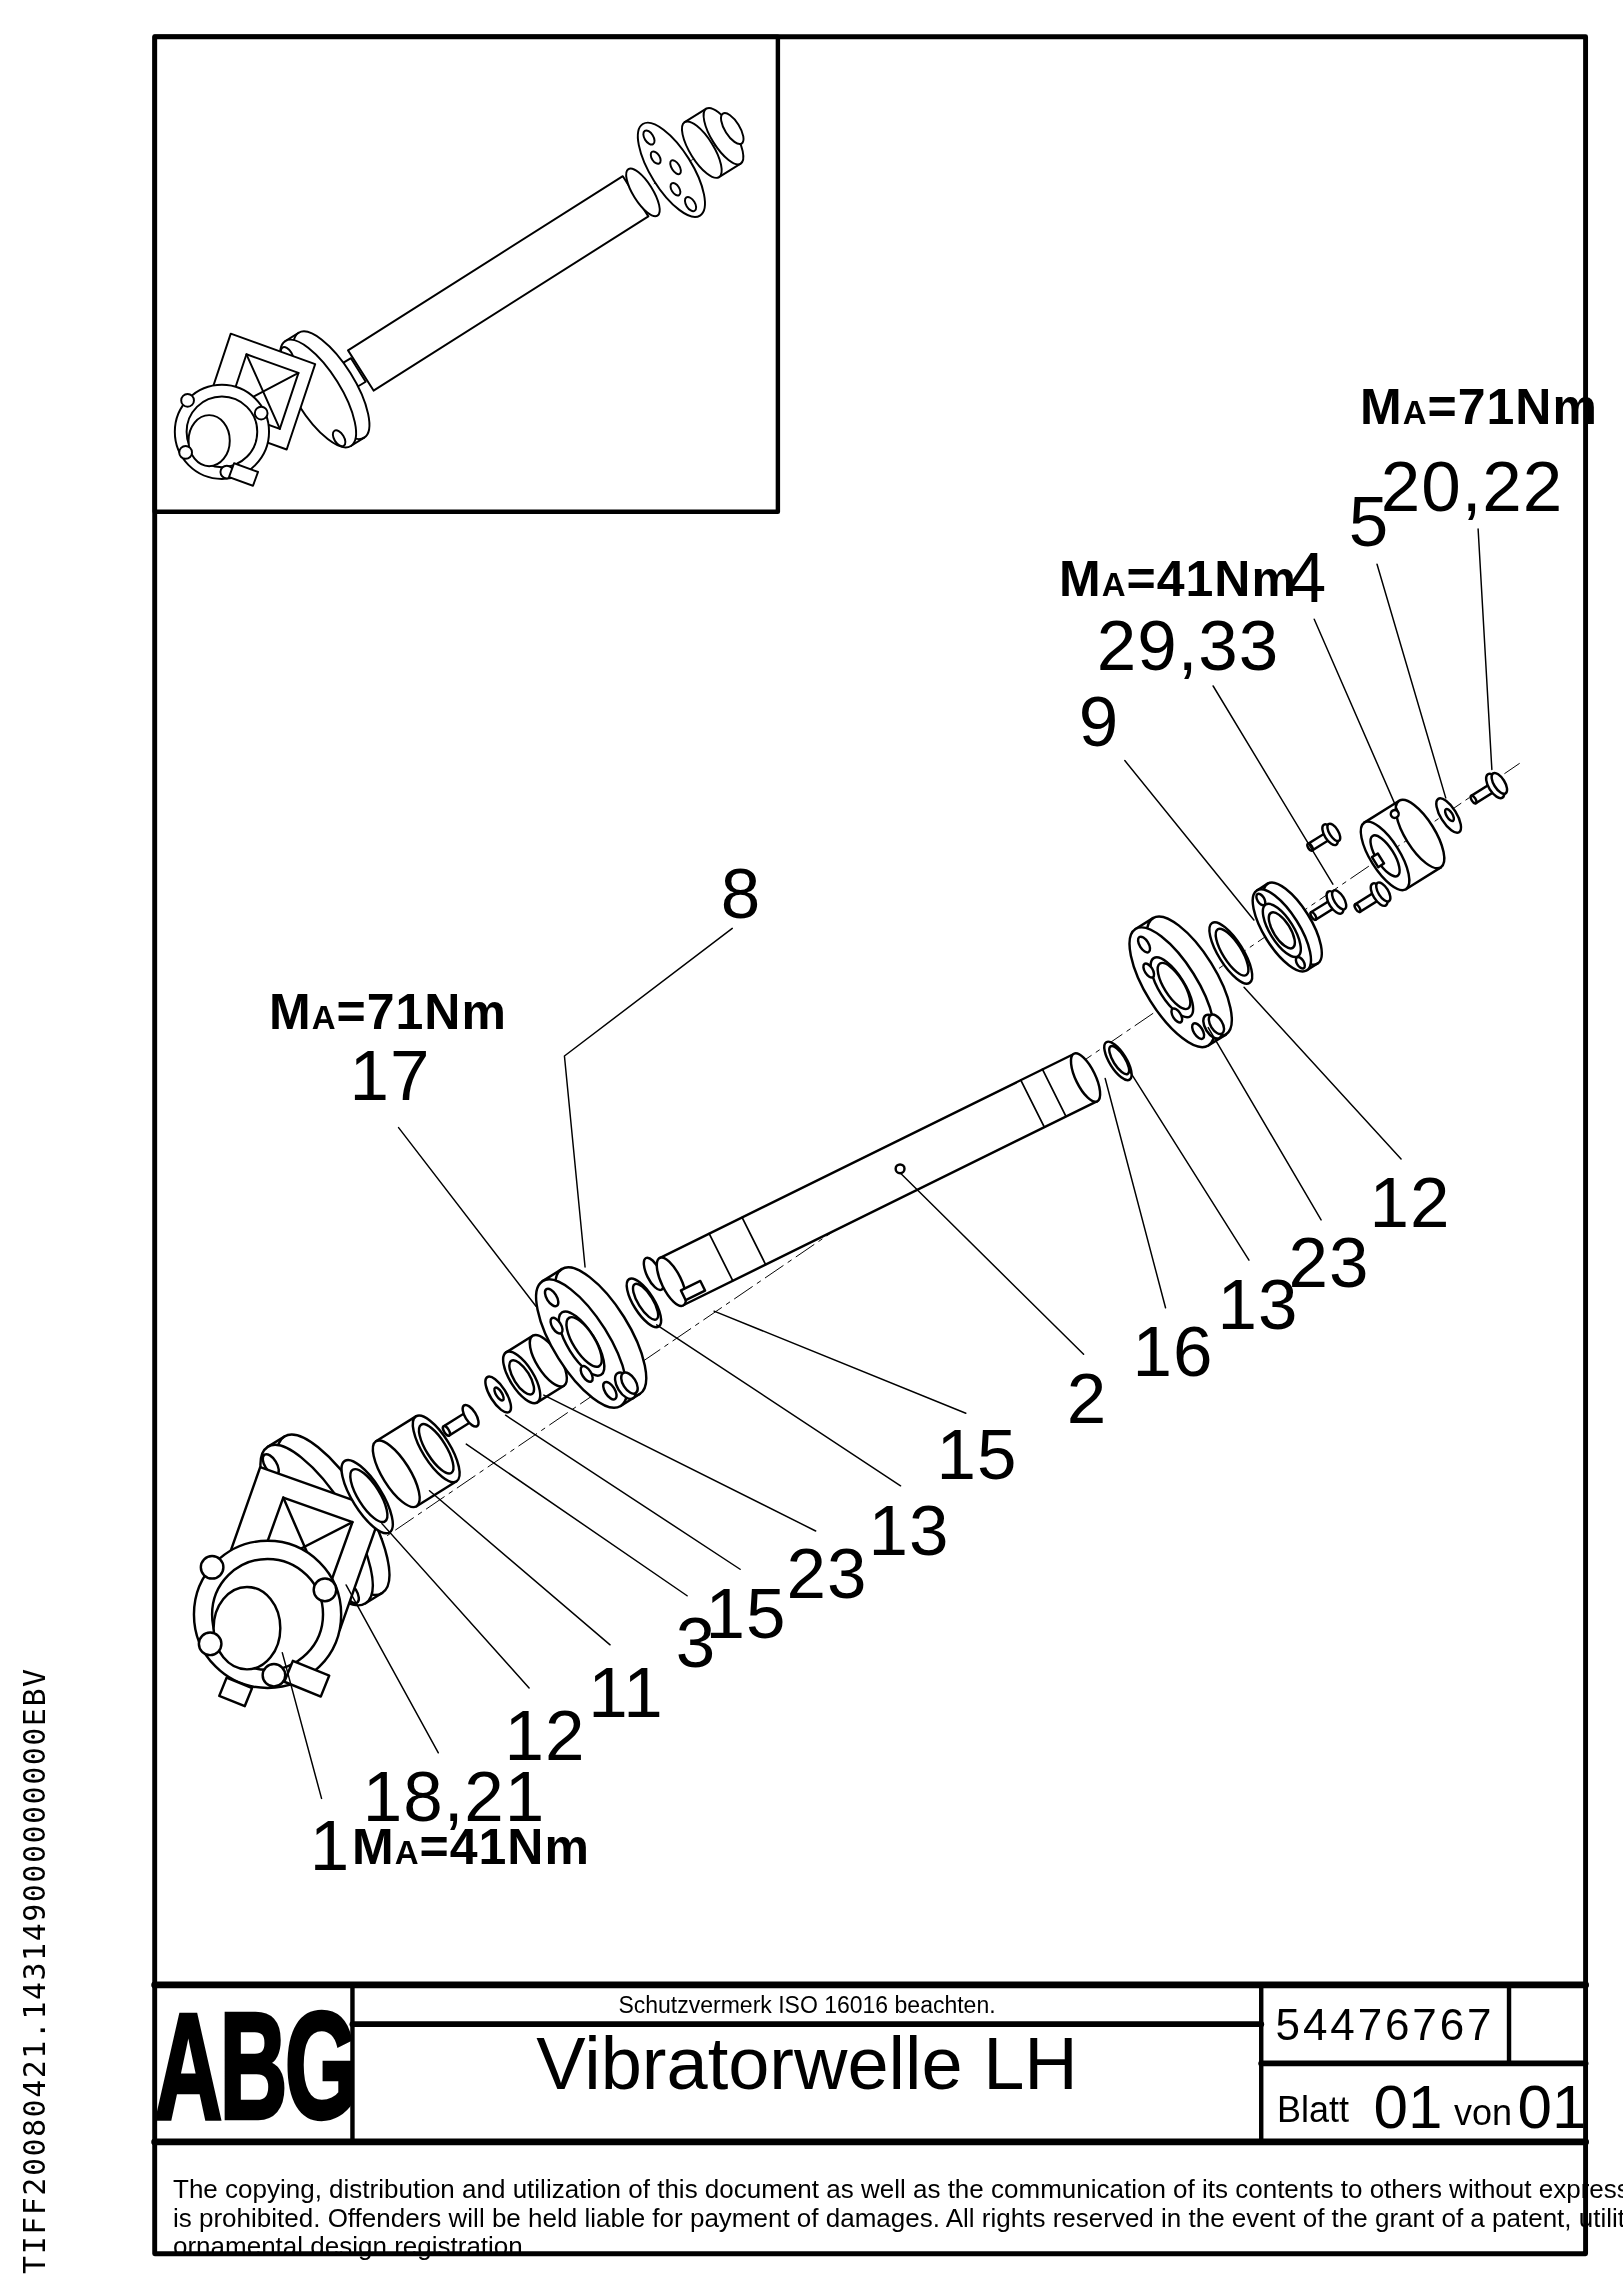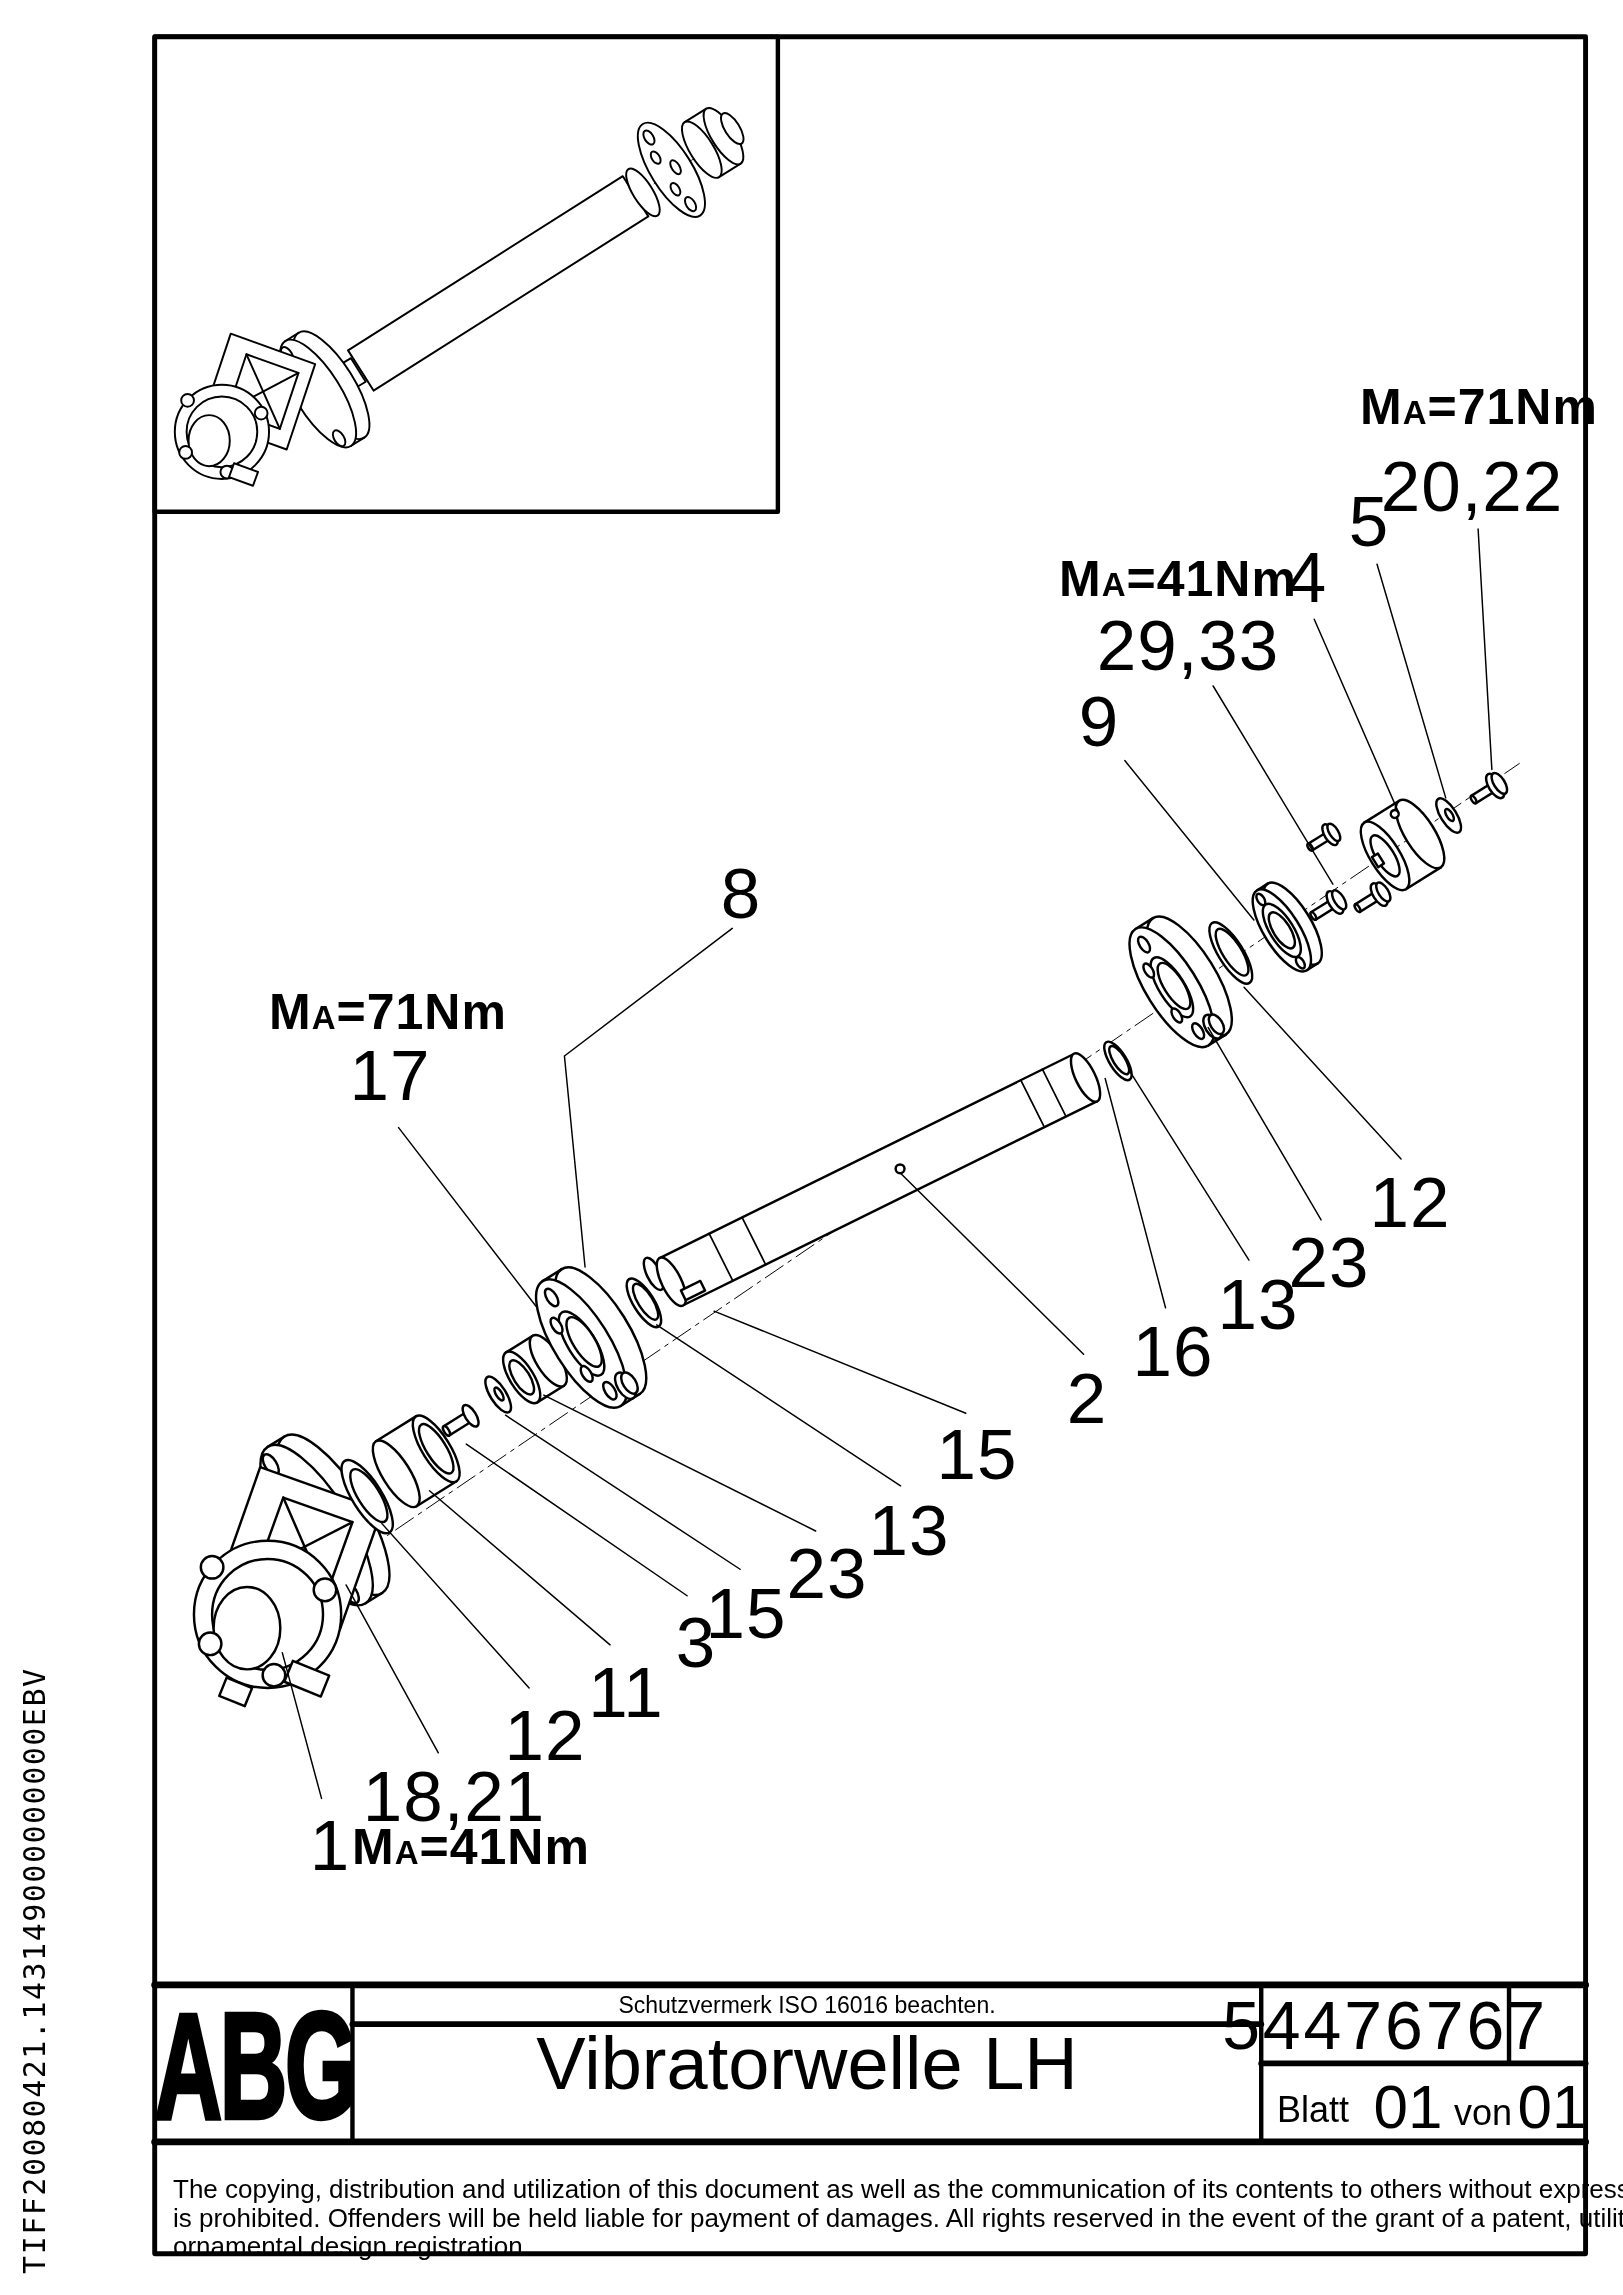--- a/index.html
+++ b/index.html
@@ -16,21 +16,21 @@
   .torque{position:absolute;transform:translate(-50%,-50%);font-size:50px;
           font-weight:700;letter-spacing:1px;white-space:nowrap;line-height:1;}
   .torque .tsub{font-size:0.66em;font-weight:700;}
   
   .tbtext{position:absolute;transform:translate(-50%,-50%);white-space:nowrap;line-height:1;}
   #logo{font-size:117px;font-weight:700;letter-spacing:-2.9px;
         transform:translate(-50%,-50%) scale(0.80,1.28);-webkit-text-stroke:3.4px #000;}
   #protnote{font-size:23px;}
   #title-de{font-size:74px;}
   #title-en{font-size:47px;}
-  #partnum{font-size:68px;letter-spacing:2.9px;}
+  #partnum{font-size:44px;letter-spacing:2.9px;}
   .blatt-small{font-size:36px;}
   .blatt-big{font-size:62px;}
   
   .legal{position:absolute;left:173px;font-size:26px;white-space:nowrap;line-height:1;}
   
   #edge-text{position:absolute;left:16.7px;top:2313px;transform:rotate(-90deg);
              transform-origin:0 0;font-family:"DejaVu Sans Mono",monospace;
              font-size:30px;letter-spacing:1.5px;white-space:nowrap;}
 </style>
 </head>

